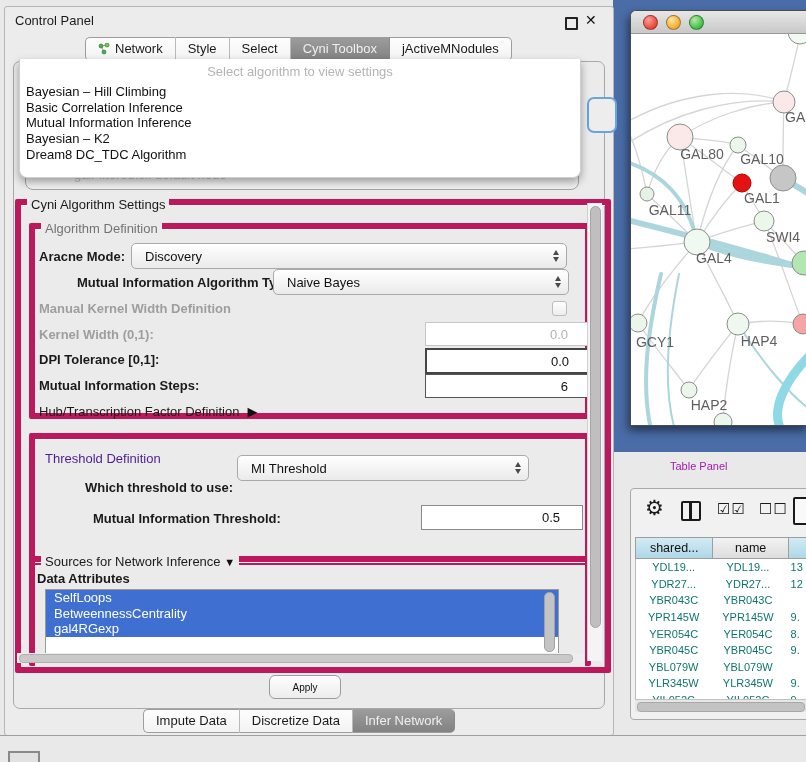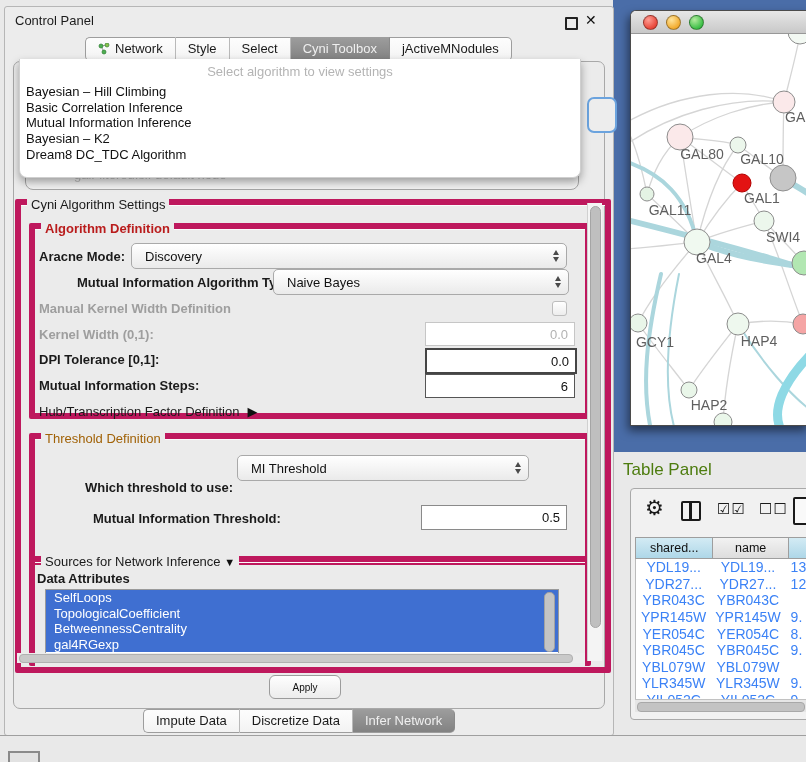--- a/index.html
+++ b/index.html
@@ -56,38 +56,38 @@
   }
   #bg-combo .txt{position:absolute;left:48px;top:9px;color:#bcbcbc;font-size:13px;}
   #focus-frag{
     position:absolute;left:582px;top:90px;width:26px;height:32px;
     border:2px solid #6ba3de;border-radius:7px;background:#ededed;z-index:4;
   }
 
   
   .group{position:absolute;border:6px solid #be185d;border-radius:2px;box-shadow:inset 0 1px 0 #fbfbfb;}
   .gtitle{position:absolute;top:-8px;left:6px;background:#ebebeb;padding:0 4px;font-size:13px;white-space:nowrap;}
-  .gtitle.blue{color:#b91c1c;font-weight:bold;}
-  .gtitle.green{color:#a16207;}
+  .gtitle.blue{color:#737373;font-weight:normal;}
+  .gtitle.green{color:#4c1d95;margin-top:20px;}
 
   .lbl{position:absolute;font-size:13px;font-weight:bold;color:#1a1a1a;white-space:nowrap;}
   .lbl.dis{color:#9e9e9e;}
 
   .combo{
     position:absolute;background:linear-gradient(#ffffff,#eaeaea);
     border:1px solid #a9a9a9;border-radius:5px;display:flex;align-items:center;font-size:13px;
   }
   .combo .ctxt{padding-left:13px;color:#111;}
   .combo .arrows{margin-left:auto;margin-right:7px;display:flex;flex-direction:column;gap:2px;}
   .tri-up{width:0;height:0;border-left:3.5px solid transparent;border-right:3.5px solid transparent;border-bottom:5px solid #4a4a4a;}
   .tri-dn{width:0;height:0;border-left:3.5px solid transparent;border-right:3.5px solid transparent;border-top:5px solid #4a4a4a;}
 
   .field{
     position:absolute;background:#ffffff;font-size:13px;text-align:right;
-    padding-right:6px;display:flex;align-items:center;justify-content:flex-end;
+    padding-right:22px;display:flex;align-items:center;justify-content:flex-end;
   }
   .f-dis{border:1px solid #c6c6c6;color:#b2b2b2;}
   .f-strong{border:2px solid #454545;color:#111;}
   .f-mid{border:1px solid #555;color:#111;}
   .f-norm{border:1px solid #8a8a8a;color:#111;}
 
   .checkbox{
     position:absolute;width:13px;height:13px;border:1px solid #bdbdbd;border-radius:3px;
     background:linear-gradient(#ffffff,#ededed);
   }
@@ -124,42 +124,42 @@
     border-radius:6px 0 0 0;box-shadow:-2px 5px 10px rgba(0,0,0,0.5);overflow:hidden;
   }
   #net-titlebar{height:22px;background:linear-gradient(#e7e7e7,#c8c8c8);border-bottom:1px solid #989898;display:flex;align-items:center;padding-left:12px;gap:8px;}
   .tl{width:13px;height:13px;border-radius:50%;border:1px solid rgba(0,0,0,0.35);}
   .tl.red{background:radial-gradient(circle at 35% 30%,#ff9d93,#e8473a 70%);}
   .tl.yellow{background:radial-gradient(circle at 35% 30%,#ffe49a,#f2ab2e 70%);}
   .tl.green{background:radial-gradient(circle at 35% 30%,#b3eb9e,#3dbf47 70%);}
   #graph-svg{display:block;}
 
   
-  #table-panel-title{position:absolute;left:623px;top:460px;font-size:17px;color:#4d7c0f;}
+  #table-panel-title{position:absolute;left:670px;top:460px;font-size:11px;color:#a21caf;}
   #table-panel{
     position:absolute;left:630px;top:488px;width:190px;height:230px;
     background:#f1f1f1;border:1px solid #a9a9a9;border-radius:4px;overflow:hidden;
   }
   .tp-toolbar{position:absolute;left:0;top:0;width:100%;height:46px;display:flex;align-items:center;}
   .gear{position:absolute;left:14px;top:7px;font-size:21px;color:#1a1a1a;}
   .colicon{position:absolute;left:50px;top:12px;width:16px;height:16px;border:2.5px solid #1a1a1a;border-radius:2px;}
   .colicon::after{content:"";position:absolute;left:6px;top:0;width:2.5px;height:16px;background:#1a1a1a;}
   .cbpair{position:absolute;top:11px;font-size:15px;letter-spacing:1px;color:#1a1a1a;}
   .docicon{position:absolute;left:162px;top:8px;width:20px;height:24px;border:2.5px solid #1a1a1a;border-radius:2px;background:#f9f9f9;}
 
   #tbl{position:absolute;left:4px;top:48px;width:200px;}
   .thead{display:flex;height:22px;}
   .th{border:1px solid #9e9e9e;border-left:none;font-size:12.5px;display:flex;align-items:center;justify-content:center;color:#111;}
   .th:first-child{border-left:1px solid #9e9e9e;}
   .hsel{background:linear-gradient(#d3ebf4,#aed7e8);}
   .hnorm{background:linear-gradient(#f2f2f2,#dddddd);}
   .c0{width:78px;}.c1{width:76px;}.c2{width:46px;}
   #table-rows{height:140px;overflow:hidden;background:#ffffff;border-left:1px solid #bbb;}
   .t-row{display:flex;height:16.6px;}
-  .t-cell{font-size:14px;display:flex;align-items:center;justify-content:center;color:#3b82f6;}
+  .t-cell{font-size:11px;display:flex;align-items:center;justify-content:center;color:#0f766e;}
   .t-cell.c2{justify-content:flex-start;padding-left:6px;}
   #tbl-hscroll{position:absolute;left:4px;top:210px;width:186px;height:12px;background:#e6e6e6;border-top:1px solid #c2c2c2;}
   #tbl-hthumb{position:absolute;left:2px;top:2px;width:166px;height:8px;background:#c3c3c3;border:1px solid #a8a8a8;border-radius:4px;}
 
   
   #bottom-line{position:absolute;left:0;top:735px;width:806px;height:1px;background:#9f9f9f;}
   #mini-square{position:absolute;left:8px;top:751px;width:28px;height:16px;border:2px solid #8a8a8a;background:#e2e2e2;}
   .nlabel{font-size:14px;fill:#5f5f5f;}
 </style>
 </head>
@@ -346,21 +346,20 @@
   <div class="group" style="left:24px;top:549px;width:550px;height:104px;border-bottom:none;">
     <span class="gtitle">
       <span>Sources for Network Inference</span>
       <span class="src-arrow">▼</span>
     </span>
   </div>
   <div class="lbl" style="left:32px;top:564px;">Data Attributes</div>
   <div id="attr-list">
     <div id="attr-items">
         <div class="attr-item">SelfLoops</div>
-        <div class="attr-item">TopologicalCoefficient</div>
         <div class="attr-item">BetweennessCentrality</div>
         <div class="attr-item">gal4RGexp</div>
       </div>
     <div id="attr-scroll"></div>
   </div>
 
   <div id="v-scroll-track">
     <div id="v-scroll-thumb"></div>
   </div>
   <div id="h-scroll-track">

